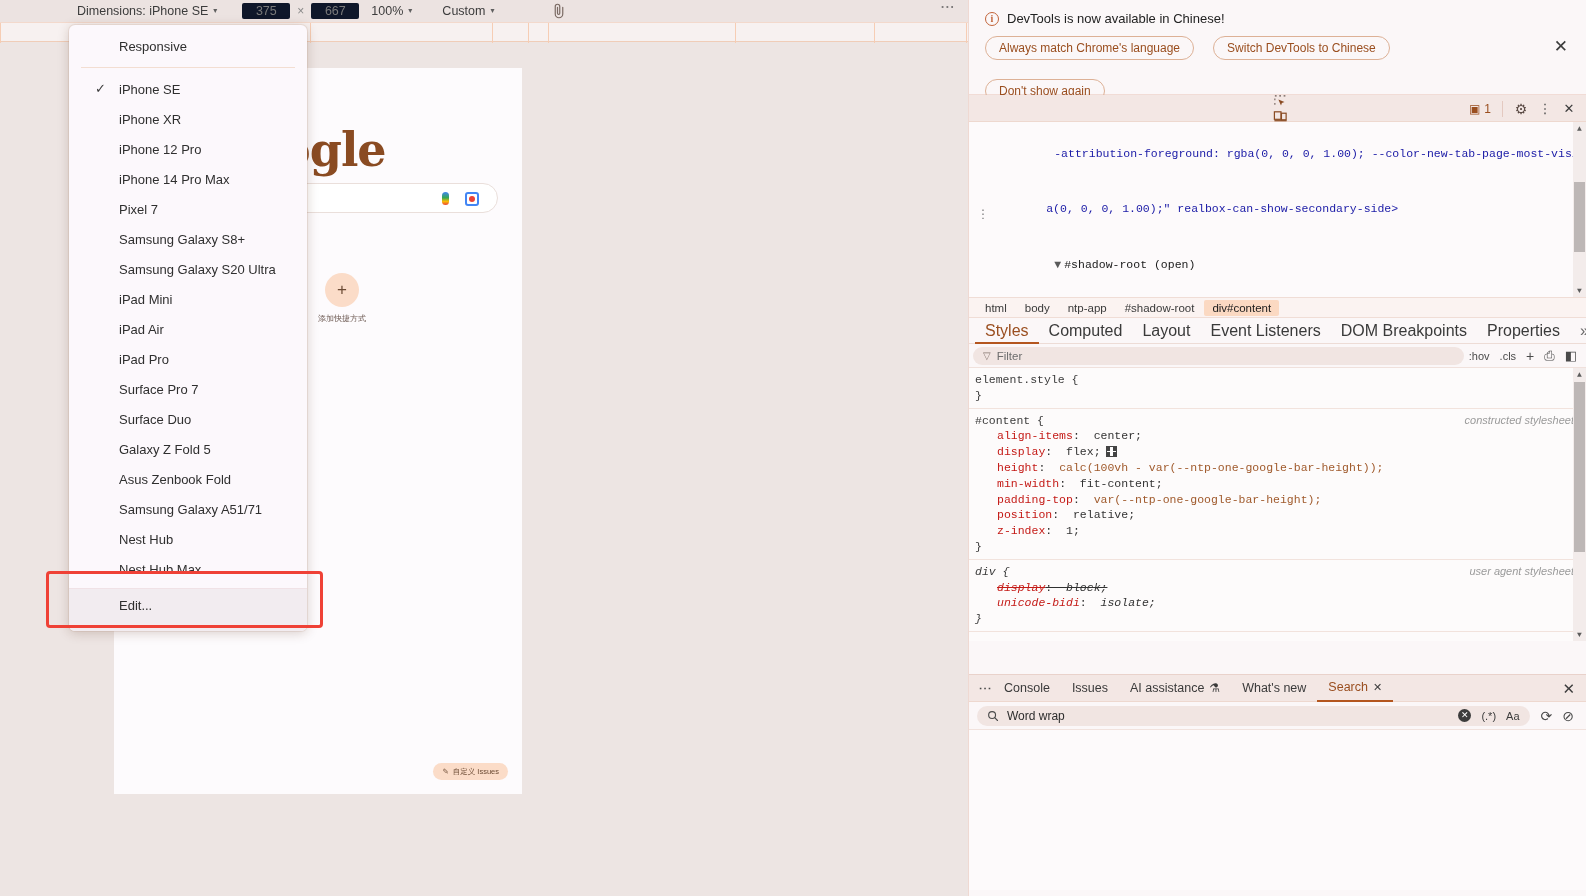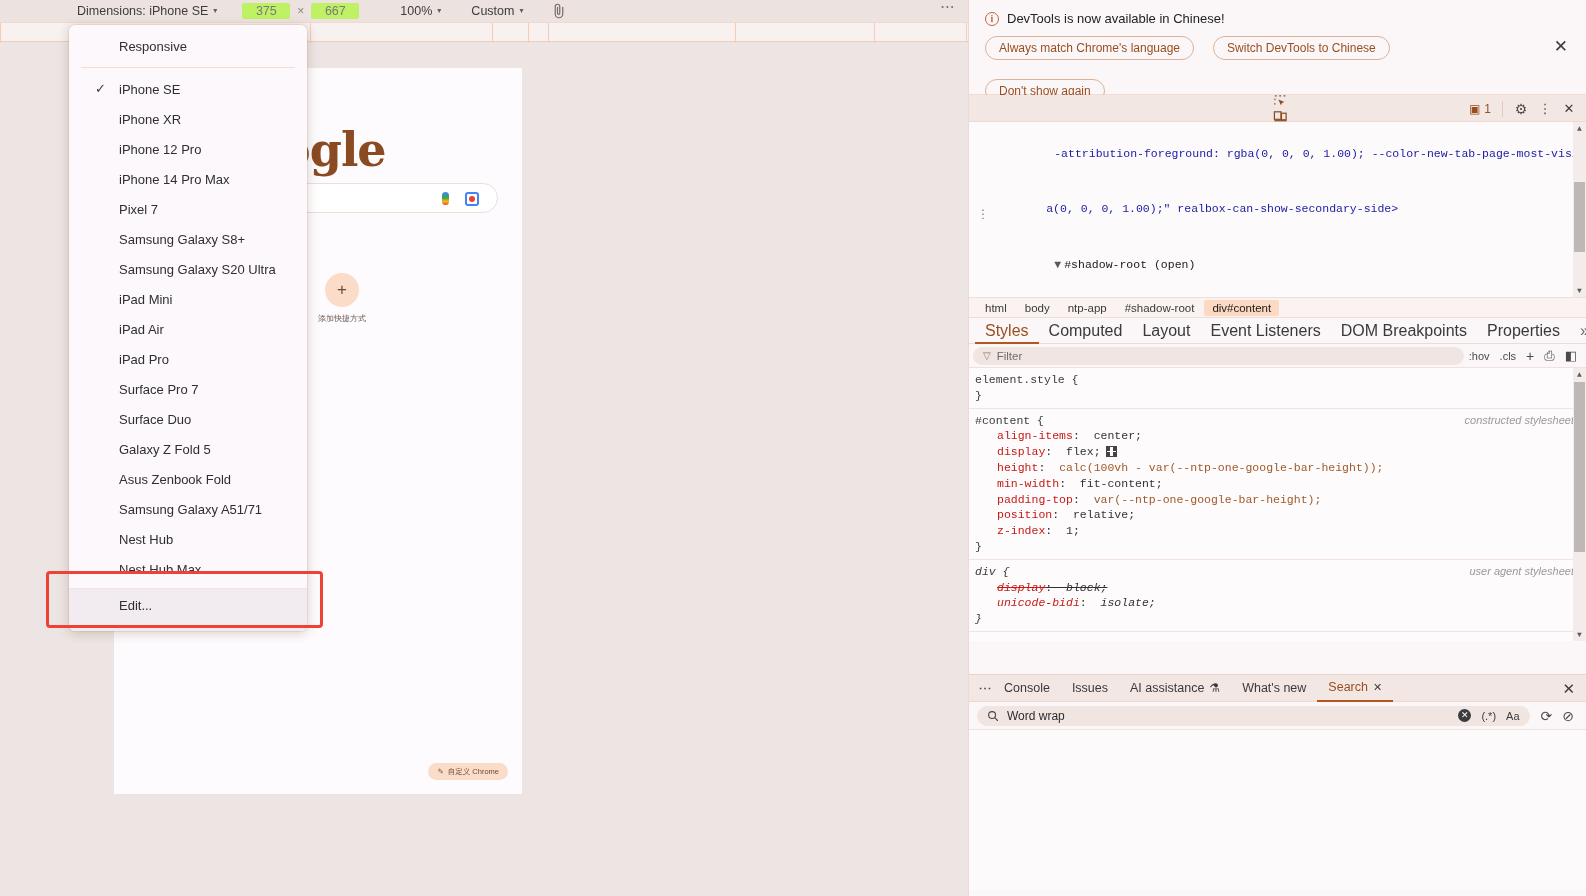--- a/index.html
+++ b/index.html
@@ -16,24 +16,24 @@
   #device-toolbar{
     position:absolute;left:0;top:0;width:968px;height:22px;
     background:#ece3e1;display:flex;align-items:center;
     font-size:12.5px;color:#3c3c3c;
   }
   .dt-item{display:flex;align-items:center;height:22px;padding:0 5px;white-space:nowrap;}
   .dt-dim{margin-left:72px;color:#3c3c3c;}
   .caret{font-size:8px;margin-left:5px;position:relative;top:-1px;color:#5f5f5f;}
   .dt-num{
     width:48px;text-align:center;color:#7a7a7a;margin-left:20px;
-    background:#bef264;border-radius:2px;height:16px;line-height:16px;font-size:12.5px;
+    background:#0f172a;border-radius:2px;height:16px;line-height:16px;font-size:12.5px;
   }
   .dt-x{margin:0 7px;color:#8a8a8a;font-size:12px;}
-  .dt-zoom{margin-left:36px;}
+  .dt-zoom{margin-left:7px;}
   .dt-custom{margin-left:20px;}
   #dt-more{position:absolute;right:18px;top:0;height:22px;display:flex;align-items:center;
     letter-spacing:0;font-size:14px;color:#5a5a5a;writing-mode:vertical-rl;line-height:4px;}
   #paperclip{position:absolute;left:550px;top:2px;width:18px;height:18px;}
 
   
   #ruler{
     position:absolute;left:0;top:22px;width:968px;height:20px;
     background:#f7f1f0;border-top:1px solid #f3d9cc;border-bottom:1px solid #f0cdb8;
   }
@@ -248,21 +248,21 @@
       <div id="search-pill">
         <span class="mic"></span>
         <span class="lens"></span>
       </div>
       <div class="shortcut" style="left:192px">
         <div class="sc-circle">+</div>
         <div class="sc-label">添加快捷方式</div>
       </div>
       <div id="customize-chrome">
         <span>✎</span>
-        <span>自定义 Chrome</span>
+        <span>自定义 Issues</span>
       </div>
     </div>
 
     <div id="device-menu">
       <div class="menu-item">
         <span>Responsive</span>
       </div>
       <div class="menu-sep"></div>
 
       <div class="menu-item">

